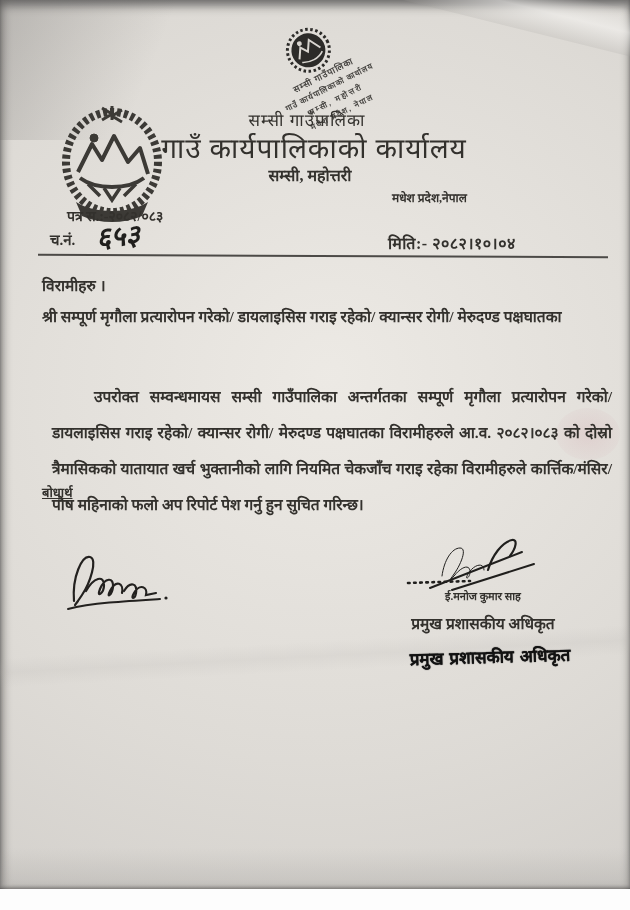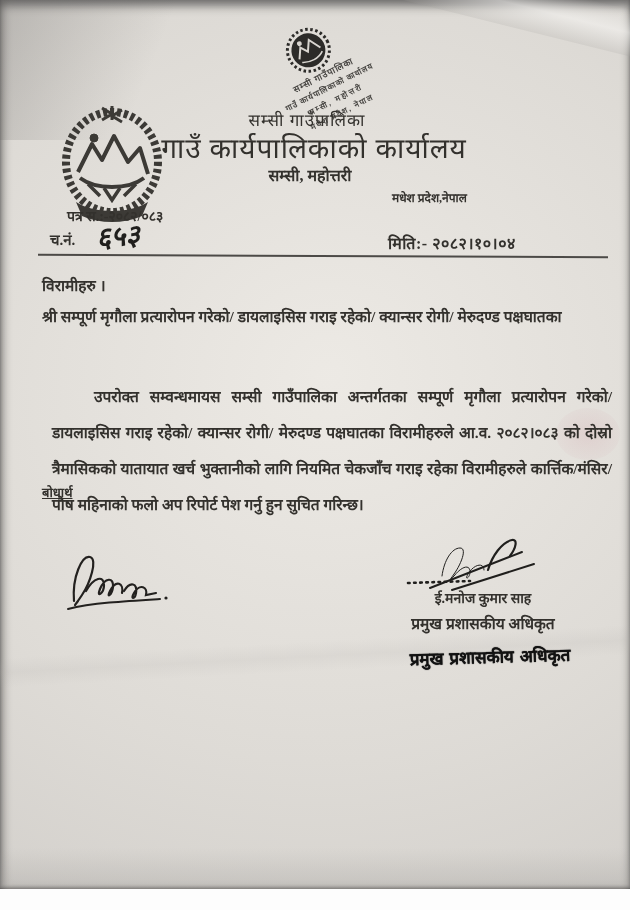--- a/index.html
+++ b/index.html
@@ -62,21 +62,21 @@
   .addressee { position:absolute; left:42px; top:270px; width:562px; font-size:15.5px; line-height:31px; font-weight:bold; }
   .subject   { position:absolute; left:0; top:337px; width:620px; text-align:center; font-size:15.5px; font-weight:bold; }
   .bodytext  { position:absolute; left:42px; top:379px; width:560px; font-size:15.5px; line-height:36px;
     text-align:justify; text-indent:42px; font-weight:bold;margin-left:10px; }
   .cc-head { position:absolute; left:42px; top:483px; font-size:13px; font-weight:bold; text-decoration:underline; }
   .cc-line { position:absolute; left:42px; top:503px; font-size:15.5px; font-weight:bold; }
 
   
   .sig-left  { position:absolute; left:52px; top:543px; }
   .sig-right { position:absolute; left:400px; top:536px; }
-  .sg-name  { position:absolute; left:398px; top:588px; width:170px; text-align:center; font-size:14px; font-weight:bold; }
+  .sg-name  { position:absolute; left:398px; top:588px; width:170px; text-align:center; font-size:11px; font-weight:bold; }
   .sg-title { position:absolute; left:388px; top:612px; width:190px; text-align:center; font-size:15.5px; font-weight:bold; }
   .stamp-text { position:absolute; left:400px; top:645px; width:180px; text-align:center;
     font-size:17px; font-weight:bold; color:#121212; transform:rotate(-1.6deg);
     text-shadow:0 0 1px #121212; font-family:"DejaVu Sans","Liberation Sans",sans-serif; }
 
   
   .footer { position:absolute; left:0; top:889px; width:630px; height:21px; background:#fdfdfd; }
 </style>
 </head>
 <body>

